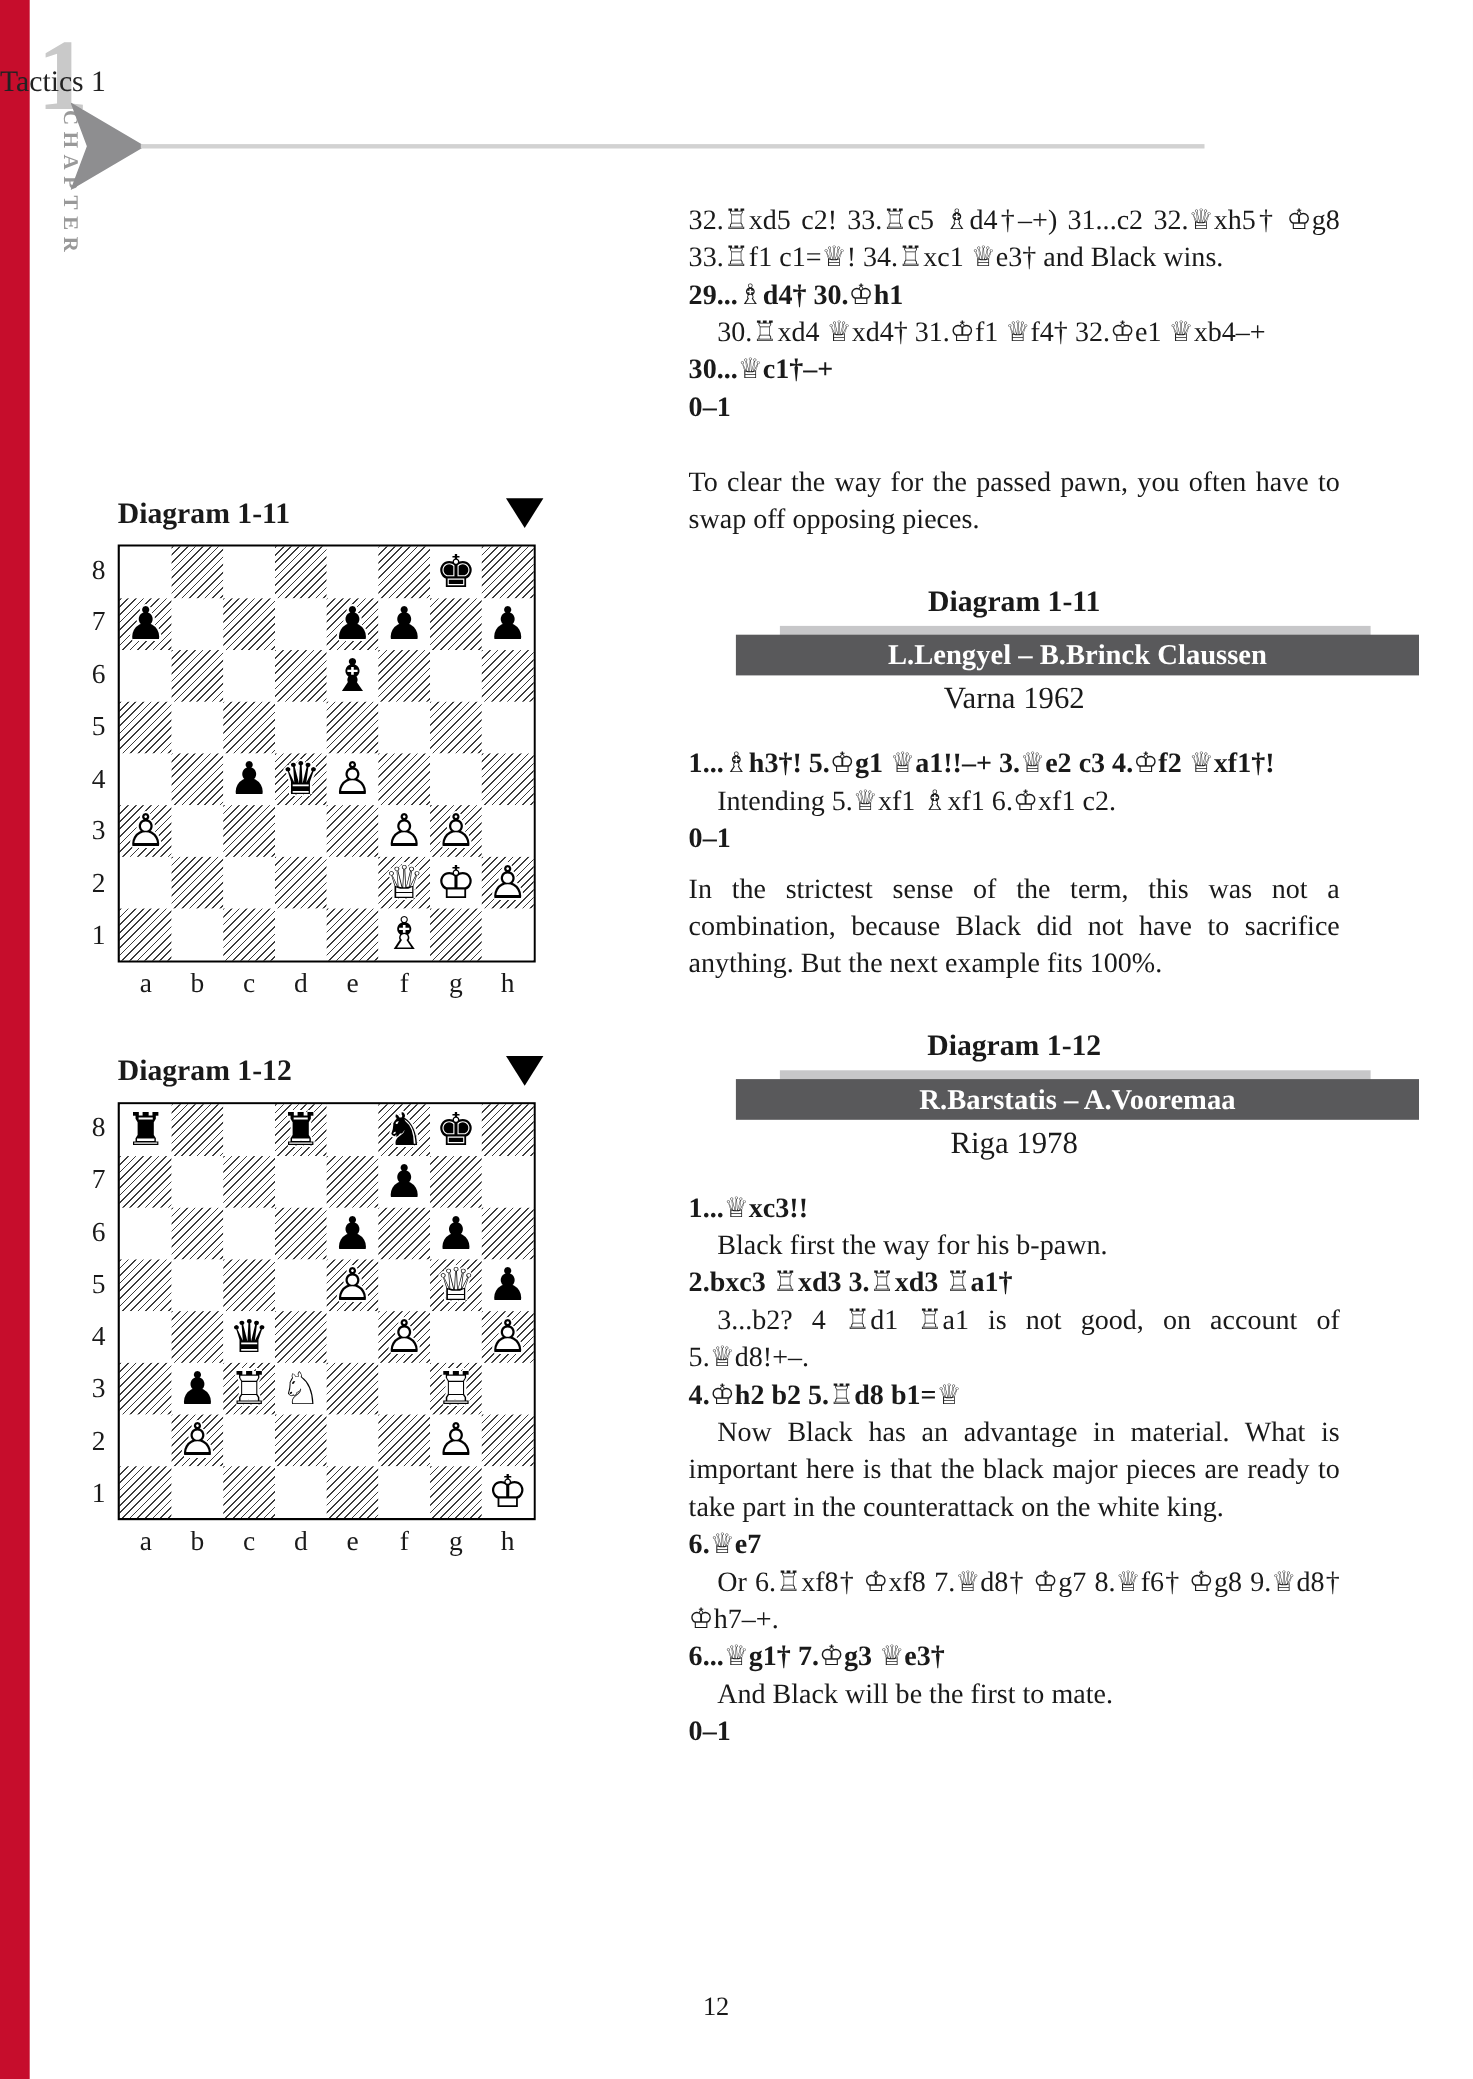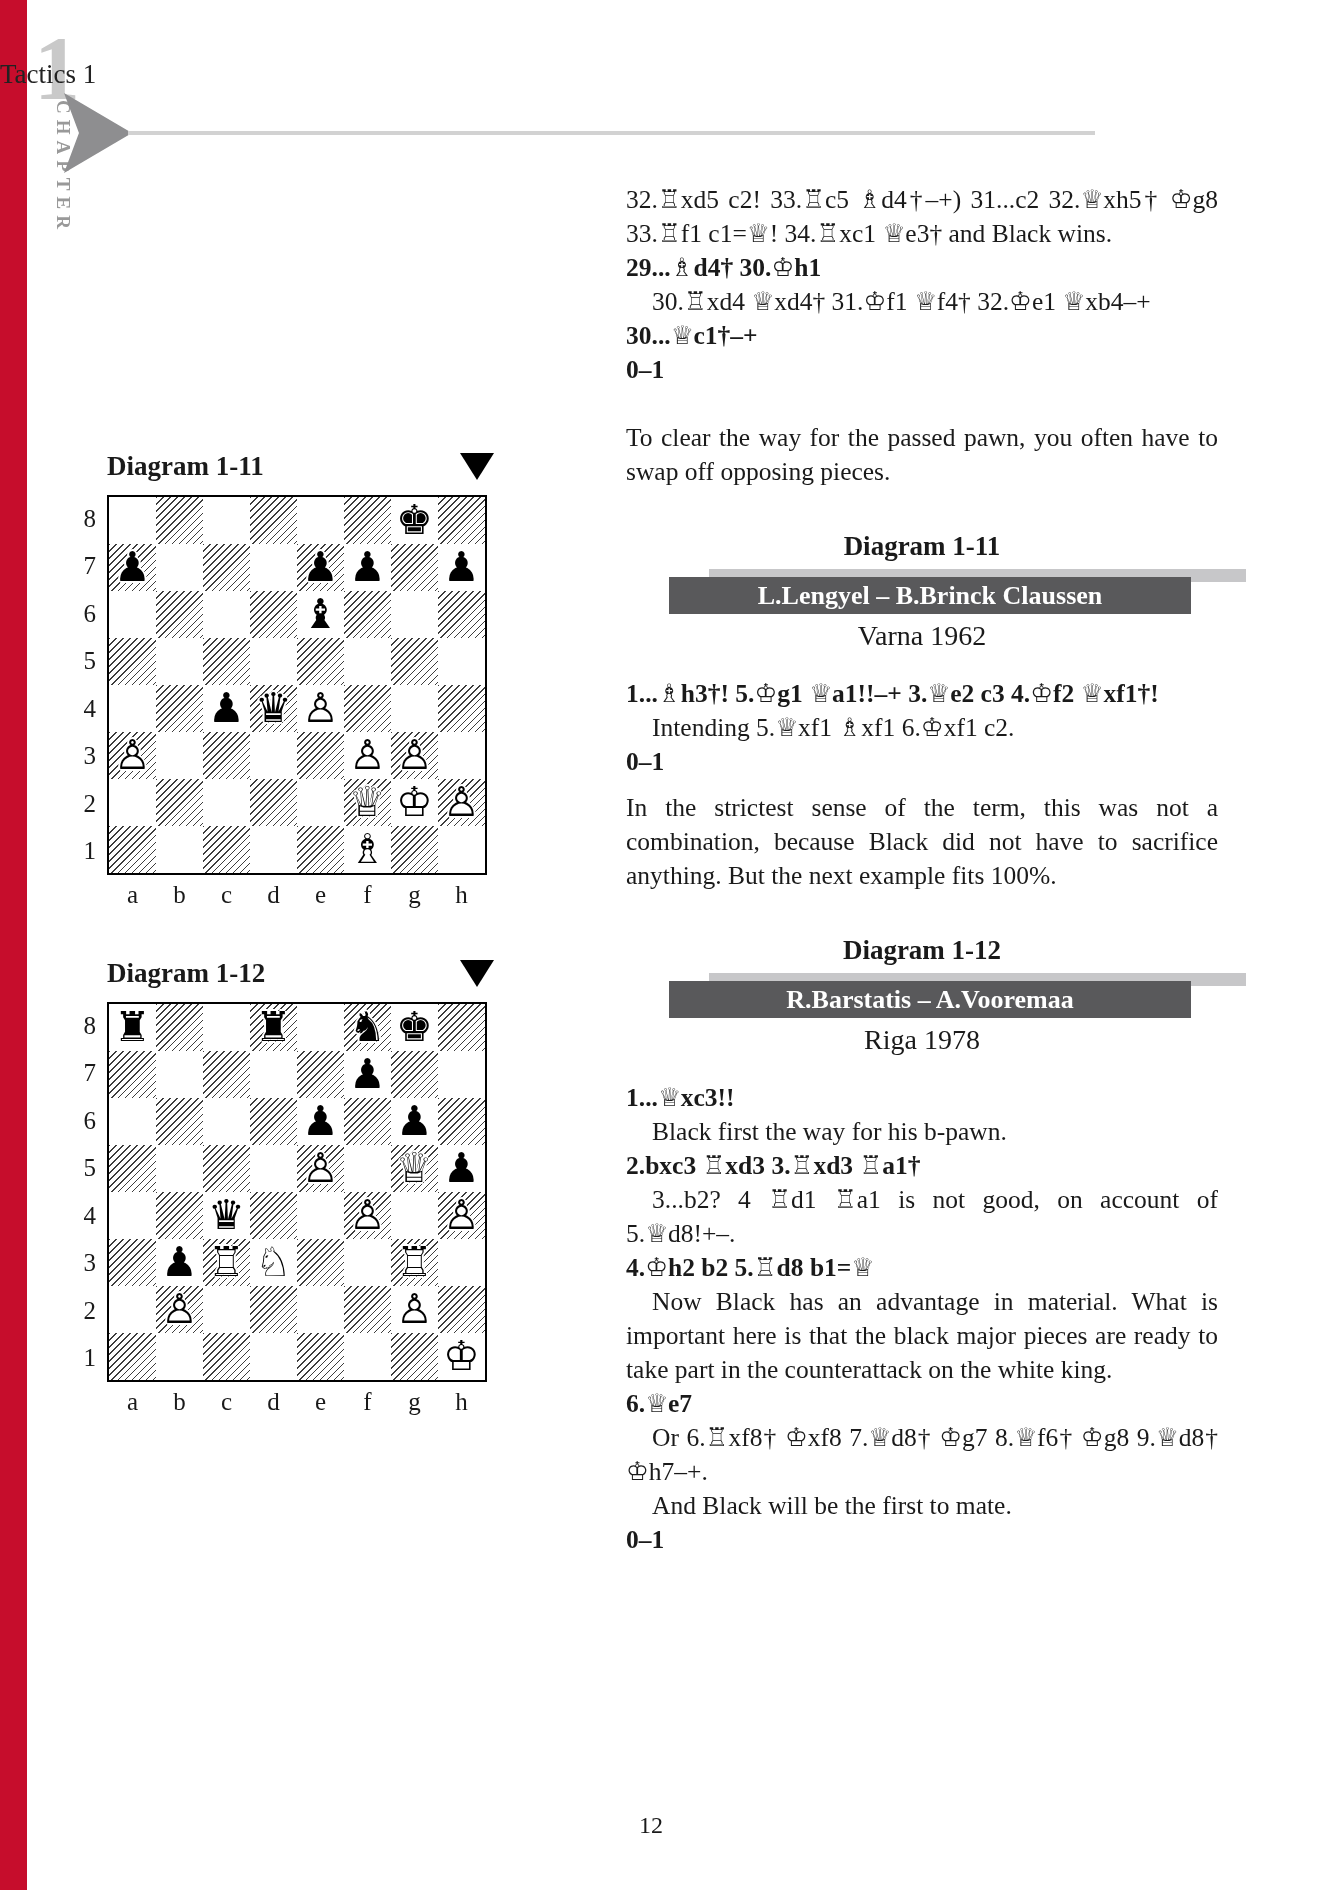--- a/index.html
+++ b/index.html
@@ -24,21 +24,21 @@
   .variation{text-align:justify;text-indent:26px;}
   .moves{font-weight:bold;}
   .result{font-weight:bold;}
   .sp34{margin-top:34px;}
   .sp28{margin-top:12px;}
   .sp24{margin-top:24px;}
   .heading{margin-top:40px;text-align:center;font-weight:bold;font-size:27px;}
   .venue{margin-top:4px;text-align:center;font-size:28px;}
   .gamebar-wrap{position:relative;height:40px;margin-top:12px;}
   .gamebar-shadow{position:absolute;left:83px;top:-6px;width:537px;height:13px;background:#c7c7c9;}
-  .gamebar{position:absolute;left:43px;top:2px;width:522px;height:37px;background:#59595b;color:#fff;
+  .gamebar{position:absolute;left:43px;top:2px;width:621px;height:37px;background:#59595b;color:#fff;
            font-weight:bold;font-size:26px;line-height:37px;text-align:center;}
 
   
   .diagram{position:absolute;left:74px;width:420px;}
   .dg-title-row{display:flex;align-items:center;padding-left:33px;height:32px;margin-bottom:13px;}
   .dg-title{font-weight:bold;font-size:27px;}
   .to-move{margin-left:auto;width:0;height:0;border-left:17px solid transparent;
            border-right:17px solid transparent;border-top:27px solid #000;}
   .board-wrap{display:flex;}
   .rank-labels{width:33px;display:flex;flex-direction:column;height:380px;}
@@ -388,18 +388,19 @@
     </div>
     <div class="blk venue">Riga 1978</div>
     <div class="blk moves sp24">1...♕xc3!!</div>
     <div class="blk variation">Black first the way for his b-pawn.</div>
     <div class="blk moves">2.bxc3 ♖xd3 3.♖xd3 ♖a1†</div>
     <div class="blk variation">3...b2? 4 ♖d1 ♖a1 is not good, on account of 5.♕d8!+–.</div>
     <div class="blk moves">4.♔h2 b2 5.♖d8 b1=♕</div>
     <div class="blk variation">Now Black has an advantage in material. What is important here is that the black major pieces are ready to take part in the counterattack on the white king.</div>
     <div class="blk moves">6.♕e7</div>
     <div class="blk variation">Or 6.♖xf8† ♔xf8 7.♕d8† ♔g7 8.♕f6† ♔g8 9.♕d8† ♔h7–+.</div>
+    <div class="blk moves">6...♕g1† 7.♔g3 ♕e3†</div>
     <div class="blk variation">And Black will be the first to mate.</div>
     <div class="blk result">0–1</div>
   </div>
 
   <div class="page-number">12</div>
 </div>
 
 </body></html>

